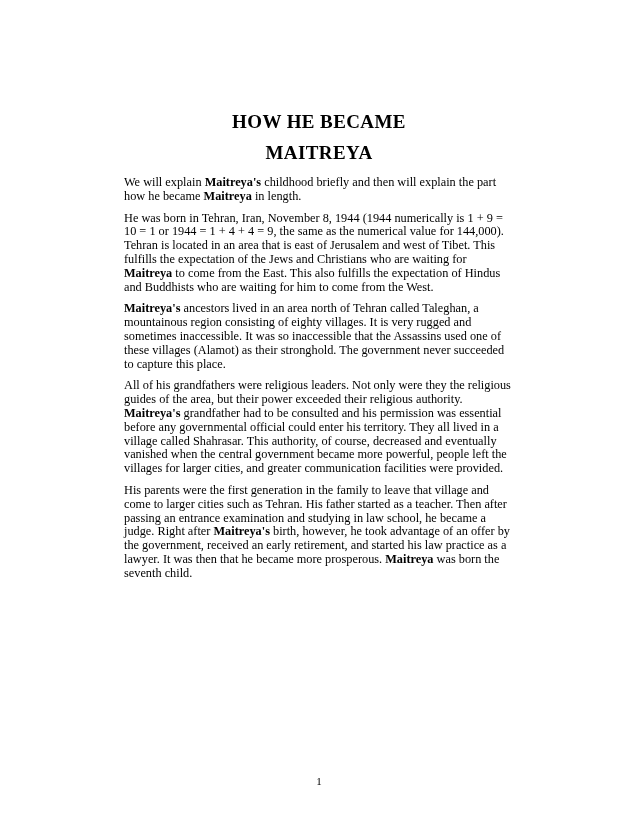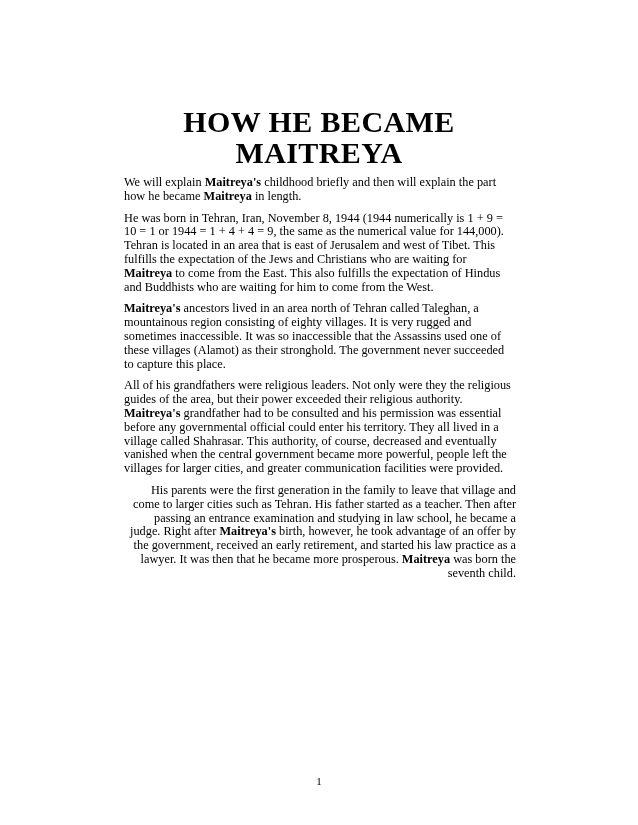--- a/index.html
+++ b/index.html
@@ -17,21 +17,21 @@
     color: #000000;
   }
   .title-block {
     position: absolute;
     left: 0;
     top: 106px;
     width: 638px;
     text-align: center;
   }
   .doc-title {
-    font-size: 30px;
+    font-size: 19px;
     font-weight: bold;
     line-height: 31px;
     letter-spacing: 0.4px;
     margin: 0;
     padding: 0;
     font-family: "Liberation Serif", "DejaVu Serif", serif;
   }
   .body-block {
     position: absolute;
     left: 124px;
@@ -40,21 +40,20 @@
   }
   .para {
     font-size: 12.3px;
     line-height: 13.8px;
     margin: 0 0 8px 0;
     text-align: left;
     hyphens: none;
   }
   .para:last-child {
     margin-bottom: 0;
-    text-align: right;
   }
   .para b {
     font-weight: bold;
   }
   .page-number {
     position: absolute;
     left: 0;
     top: 775px;
     width: 638px;
     text-align: center;

